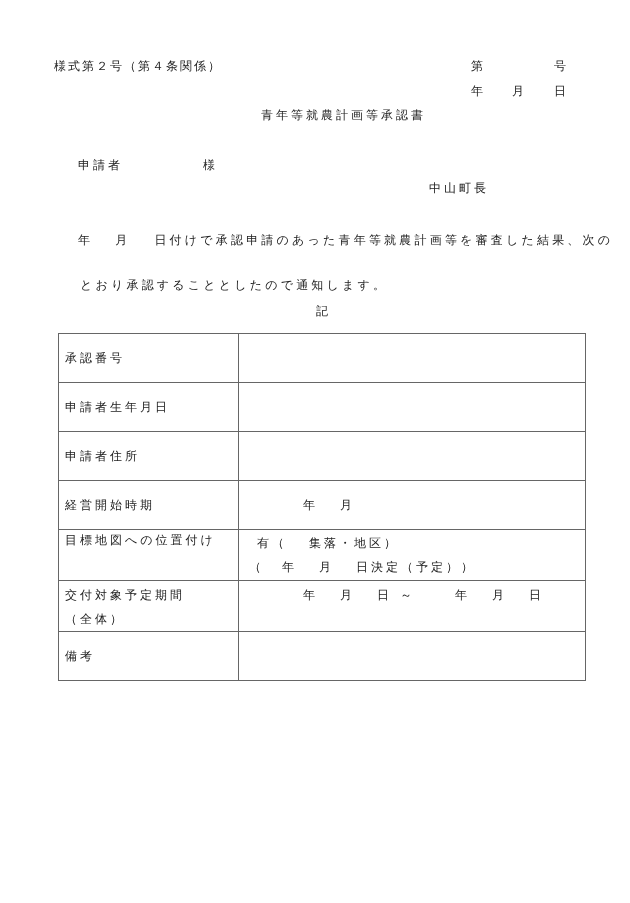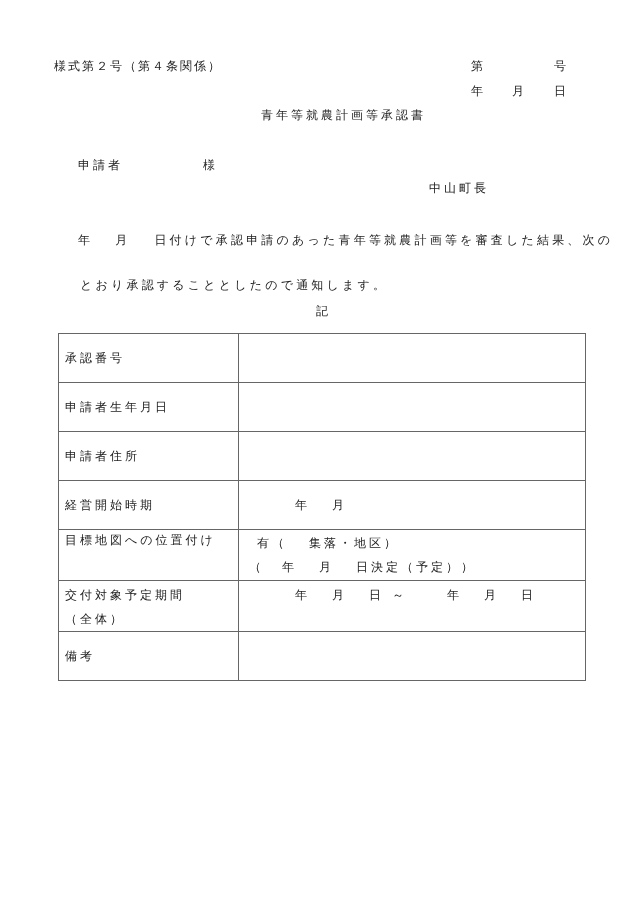--- a/index.html
+++ b/index.html
@@ -51,21 +51,21 @@
       padding: 0;
       vertical-align: middle;
       font-size: 12px;
       letter-spacing: 3px;
     }
     #approval-table td.label-cell {
       width: 173px;
       padding-left: 6px;
     }
     #approval-table td.value-cell {
-      padding-left: 20px;
+      padding-left: 28px;
     }
     .cell-line { display: block; line-height: 24px; white-space: nowrap; }
     .valign-top { vertical-align: top !important; padding-top: 2px !important; margin-top: 25px; }
     .inline-gap { display: inline-block; }
   </style>
 </head>
 <body>
 
 <div id="form-label" class="abs">様式第２号（第４条関係）</div>
 <div id="number-dai" class="abs">第</div>

